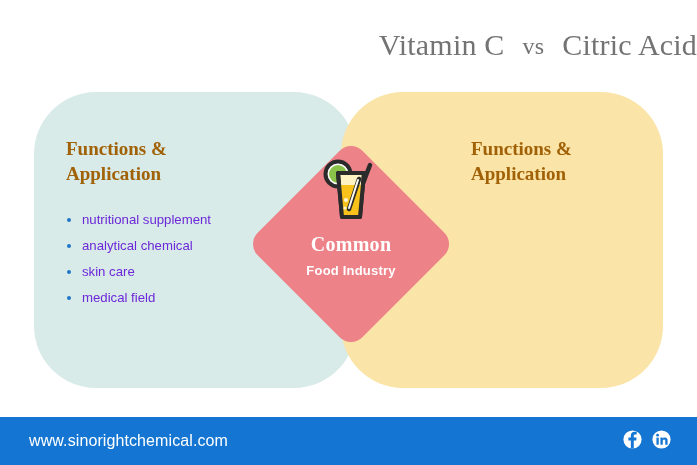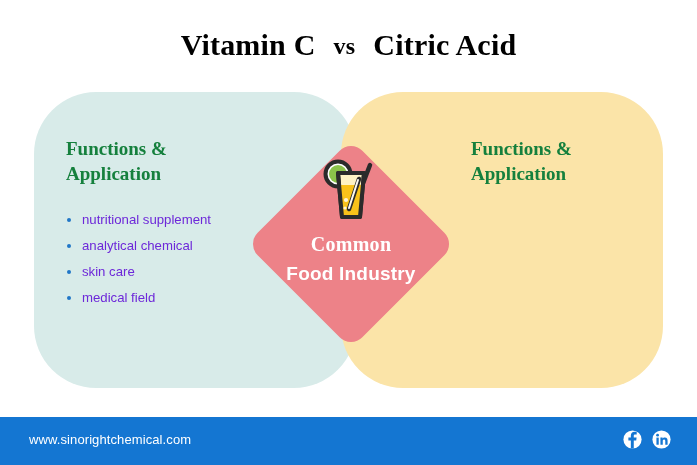--- a/index.html
+++ b/index.html
@@ -19,25 +19,25 @@
     height: 465px;
     background: #ffffff;
   }
 
   
   .title {
     position: absolute;
     left: 0;
     top: 28px;
     width: 697px;
-    text-align: center;
+    text-align: right;
     font-family: "Liberation Serif", serif;
-    font-weight: bold;
+    font-weight: normal;
     font-size: 30px;
-    color: #000000;
+    color: #737373;
     letter-spacing: 0.2px;
     white-space: nowrap;
   }
   .title .vs {
     font-size: 24px;
     margin: 0 16px;
     vertical-align: 1px;
   }
   .title .t-left { margin-right: 2px; }
   .title .t-right { margin-left: 2px; }
@@ -64,21 +64,21 @@
     top: 44px;
   }
   .panel-left .panel-inner  { left: 32px; }
   .panel-right .panel-inner { left: 130px; }
 
   .panel-heading {
     font-family: "Liberation Serif", serif;
     font-weight: bold;
     font-size: 19px;
     line-height: 25px;
-    color: #15803d;
+    color: #a16207;
     margin: 0 0 0 0;
     white-space: nowrap;
   }
 
   .bullet-list {
     list-style: none;
     margin: 26px 0 0 0;
     padding: 0;
   }
   .bullet-list li {
@@ -132,40 +132,40 @@
     font-family: "Liberation Serif", serif;
     font-weight: bold;
     font-size: 20px;
     color: #ffffff;
     letter-spacing: 0.3px;
   }
   .sub-label {
     margin-top: 7px;
     font-family: "Liberation Sans", sans-serif;
     font-weight: bold;
-    font-size: 19px;
+    font-size: 13px;
     color: #ffffff;
     letter-spacing: 0.2px;
   }
 
   
   .footer {
     position: absolute;
     left: 0;
     top: 417px;
     width: 697px;
     height: 48px;
     background: #1476d2;
   }
   .footer-url {
     position: absolute;
     left: 29px;
     top: 15px;
     font-family: "Liberation Sans", sans-serif;
-    font-size: 13px;
+    font-size: 16px;
     color: #ffffff;
     letter-spacing: 0.1px;
   }
   .social {
     position: absolute;
     right: 26px;
     top: 13px;
     display: flex;
     gap: 10px;
   }

